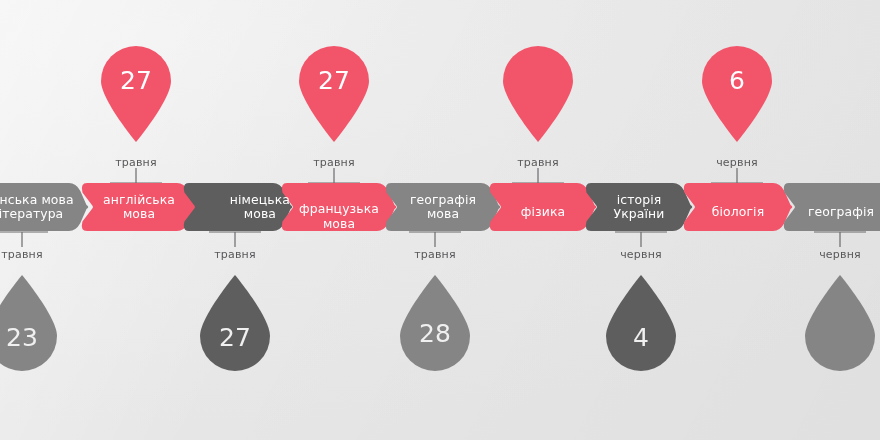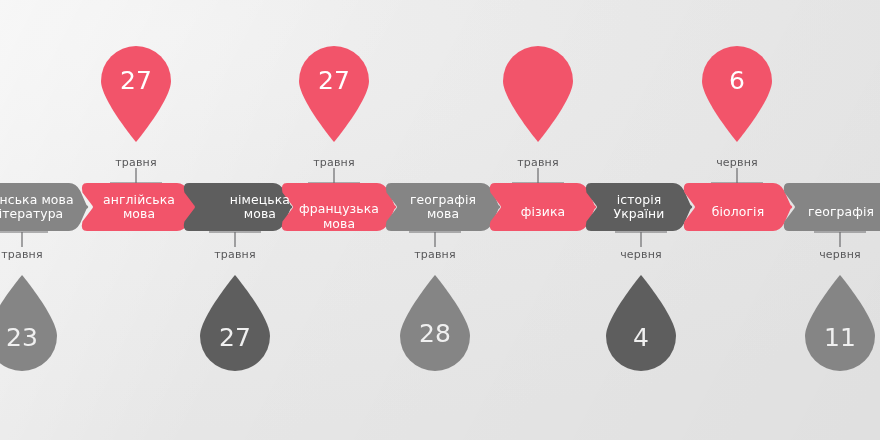--- a/index.html
+++ b/index.html
@@ -209,21 +209,20 @@
         <div class="cap" style="left: -21px; top: -27px;">червня</div>
       </div>
       <div class="conn" style="left: 613px; top: 231px; width: 56px; height: 16px;"><svg width="56" height="16">
           <line x1="2" x2="54" y1="1" y2="1" stroke="#6b6b6d" stroke-width="1.2"></line>
           <line x1="28" x2="28" y1="1" y2="16" stroke="#6b6b6d" stroke-width="1.2"></line>
         </svg></div>
       <div class="drop" style="left: 801px; top: 275px; width: 78px; height: 100px;">
         <svg width="78" height="100" viewBox="0 0 78 100" style="position: absolute; left: 0px; top: 0px;">
           <path d="M39 0 C39 0 4 42 4 61 A35 35 0 1 0 74 61 C74 42 39 0 39 0 Z" fill="#858585"></path>
         </svg>
-        <div class="num" style="top: 50px;">11</div>
         <div class="cap" style="left: -21px; top: -27px;">червня</div>
       </div>
       <div class="conn" style="left: 812px; top: 231px; width: 56px; height: 16px;"><svg width="56" height="16">
           <line x1="2" x2="54" y1="1" y2="1" stroke="#6b6b6d" stroke-width="1.2"></line>
           <line x1="28" x2="28" y1="1" y2="16" stroke="#6b6b6d" stroke-width="1.2"></line>
         </svg></div>
     </div>
 
 </div>
 

